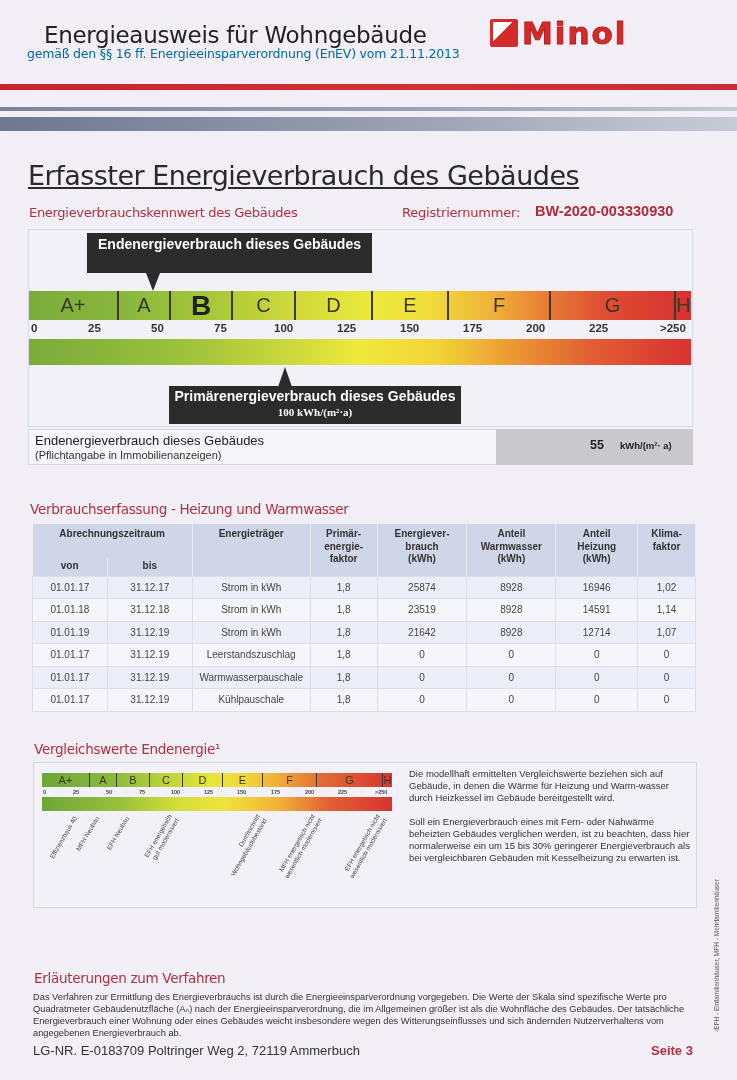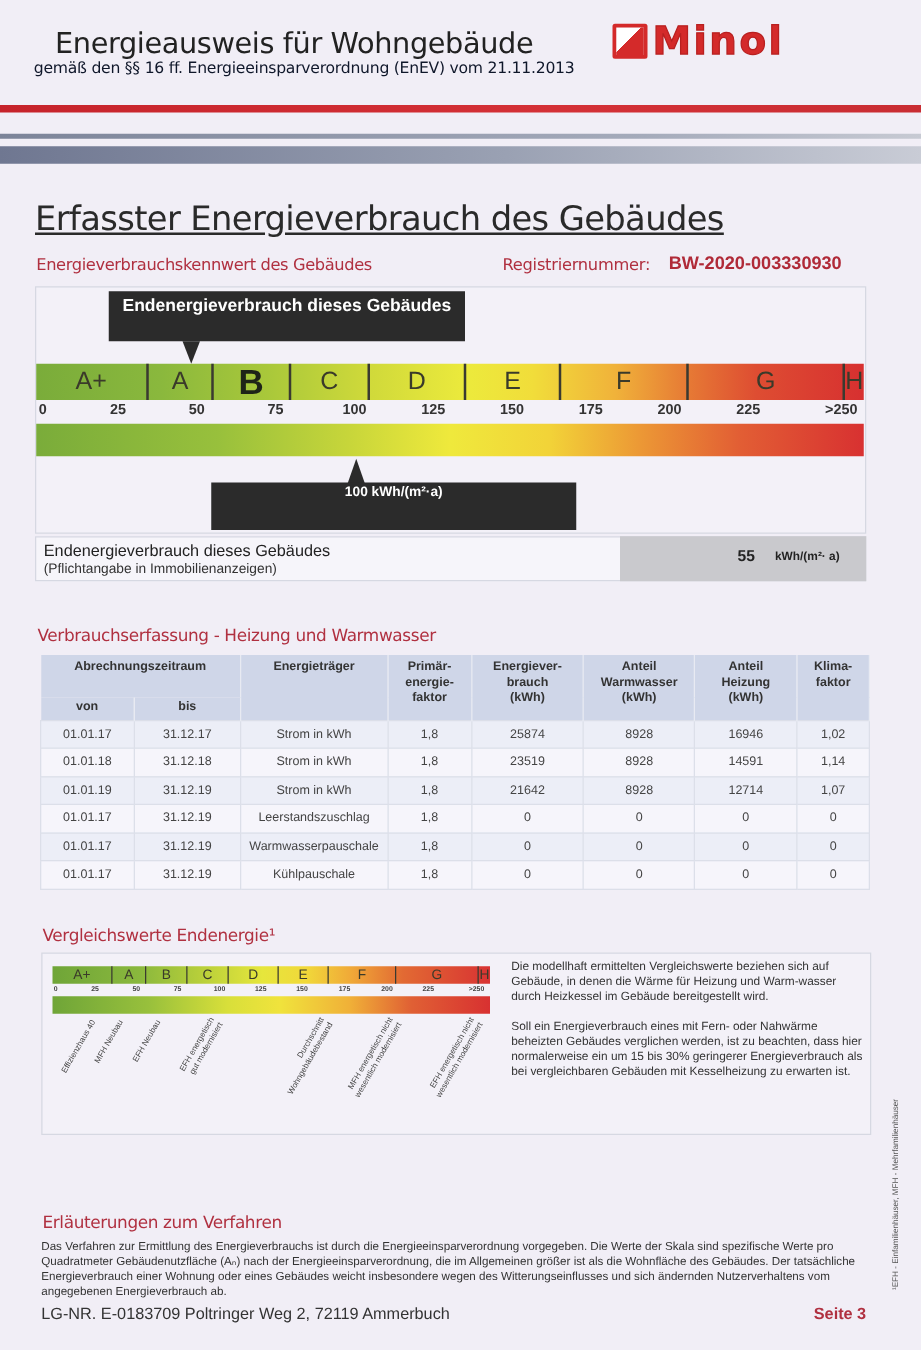--- a/index.html
+++ b/index.html
@@ -3,21 +3,21 @@
 <meta charset="utf-8">
 <style>
   * { box-sizing: border-box; margin: 0; padding: 0; }
   html, body { width: 737px; height: 1080px; background: #f1eef6; overflow: hidden; }
   body { position: relative; font-family: "Liberation Sans", "DejaVu Sans", sans-serif; color: #222; }
 
   .abs { position: absolute; }
 
   
   .doc-title { left: 44px; top: 22px; font-size: 23px; color: #222; font-family: "DejaVu Sans", sans-serif; letter-spacing: -0.3px; }
-  .doc-subtitle { left: 27px; top: 46px; font-size: 12.5px; color: #0f172a; font-family: "DejaVu Sans", sans-serif; letter-spacing: -0.2px; }
+  .doc-subtitle { left: 27px; top: 46px; font-size: 12.5px; color: #0369a1; font-family: "DejaVu Sans", sans-serif; letter-spacing: -0.2px; }
   .logo { left: 490px; top: 15px; width: 205px; height: 36px; display: flex; align-items: center; }
   .logo-emblem { width: 28px; height: 28px; border: 3px solid #d42a2a; border-radius: 2px; background: linear-gradient(135deg, #fff 0 45%, #d42a2a 45% 100%); margin-right: 4px; position: relative; }
   .logo-text { font-family: "DejaVu Sans", sans-serif; font-weight: 900; font-size: 31px; color: #d42a2a; letter-spacing: 2px; line-height: 1; -webkit-text-stroke: 1px #b82020; }
 
   .rule-red { left: 0; top: 84px; width: 737px; height: 6px; background: linear-gradient(90deg, #c6232b, #d43036 60%, #c92d33); }
   .rule-gray1 { left: 0; top: 107px; width: 737px; height: 4px; background: linear-gradient(90deg, #7c8499, #a5abbb 70%, #c7cad3); }
   .rule-gray2 { left: 0; top: 117px; width: 737px; height: 14px; background: linear-gradient(90deg, #6f7791, #9aa1b3 55%, #c9ccd6); }
 
   .section-title { left: 28px; top: 160px; font-size: 27px; color: #2a2a2a; font-family: "DejaVu Sans", sans-serif; letter-spacing: -0.5px; text-decoration: underline; }
   .kennwert-label { left: 29px; top: 205px; font-size: 13px; color: #b03040; font-family: "DejaVu Sans", sans-serif; letter-spacing: -0.3px; }
@@ -39,21 +39,21 @@
   .scale-seg:last-child { border-right: none; }
 
   .tick { top: 322px; font-size: 11.5px; font-weight: bold; color: #333; }
 
   .gradient-bar { left: 29px; top: 339px; width: 662px; height: 26px;
     background: linear-gradient(90deg, #7aac3a 0%, #98c03c 22%, #c8d63a 38%, #efe93c 50%, #f2d338 62%, #ec9835 73%, #e25e34 85%, #d83131 100%); }
 
   .arrow-up { left: 278px; top: 367px; width: 0; height: 0; border-left: 7px solid transparent; border-right: 7px solid transparent; border-bottom: 20px solid #2b2b2b; }
   .callout-bottom { left: 169px; top: 386px; width: 292px; height: 38px; }
   .callout-bottom .l1 { font-size: 14px; margin-top: 2px; }
-  .callout-bottom .l2 { font-size: 11px; margin-top: 2px; }
+  .callout-bottom .l2 { font-size: 11px; margin-top: 2px; font-family: Liberation Serif, serif; }
 
   .end-row { left: 28px; top: 429px; width: 665px; height: 36px; border: 1px solid #d6d8e2; background: #f6f5fa; }
   .end-label { left: 35px; top: 433px; font-size: 13px; color: #222; }
   .end-note { left: 35px; top: 449px; font-size: 11px; color: #333; }
   .end-value-box { left: 496px; top: 429px; width: 197px; height: 36px; background: #c9c9cd; }
   .end-value { left: 590px; top: 438px; font-size: 12.5px; font-weight: bold; color: #222; }
   .end-unit { left: 620px; top: 440px; font-size: 9.5px; font-weight: bold; color: #222; }
 
   
   .table-title { left: 30px; top: 501px; font-size: 13.5px; color: #b03040; font-family: "DejaVu Sans", sans-serif; letter-spacing: -0.3px; }
@@ -129,20 +129,21 @@
 <div class="abs tick" style="left:337px">125</div>
 <div class="abs tick" style="left:400px">150</div>
 <div class="abs tick" style="left:463px">175</div>
 <div class="abs tick" style="left:526px">200</div>
 <div class="abs tick" style="left:589px">225</div>
 <div class="abs tick" style="left:660px">&gt;250</div>
 
 <div class="abs gradient-bar"></div>
 <div class="abs arrow-up"></div>
 <div class="abs callout callout-bottom">
+  <div class="l1">Primärenergieverbrauch dieses Gebäudes</div>
   <div class="l2">100 kWh/(m²·a)</div>
 </div>
 
 <div class="abs end-row"></div>
 <div class="abs end-label">Endenergieverbrauch dieses Gebäudes</div>
 <div class="abs end-note">(Pflichtangabe in Immobilienanzeigen)</div>
 <div class="abs end-value-box"></div>
 <div class="abs end-value">55</div>
 <div class="abs end-unit">kWh/(m²· a)</div>
 

